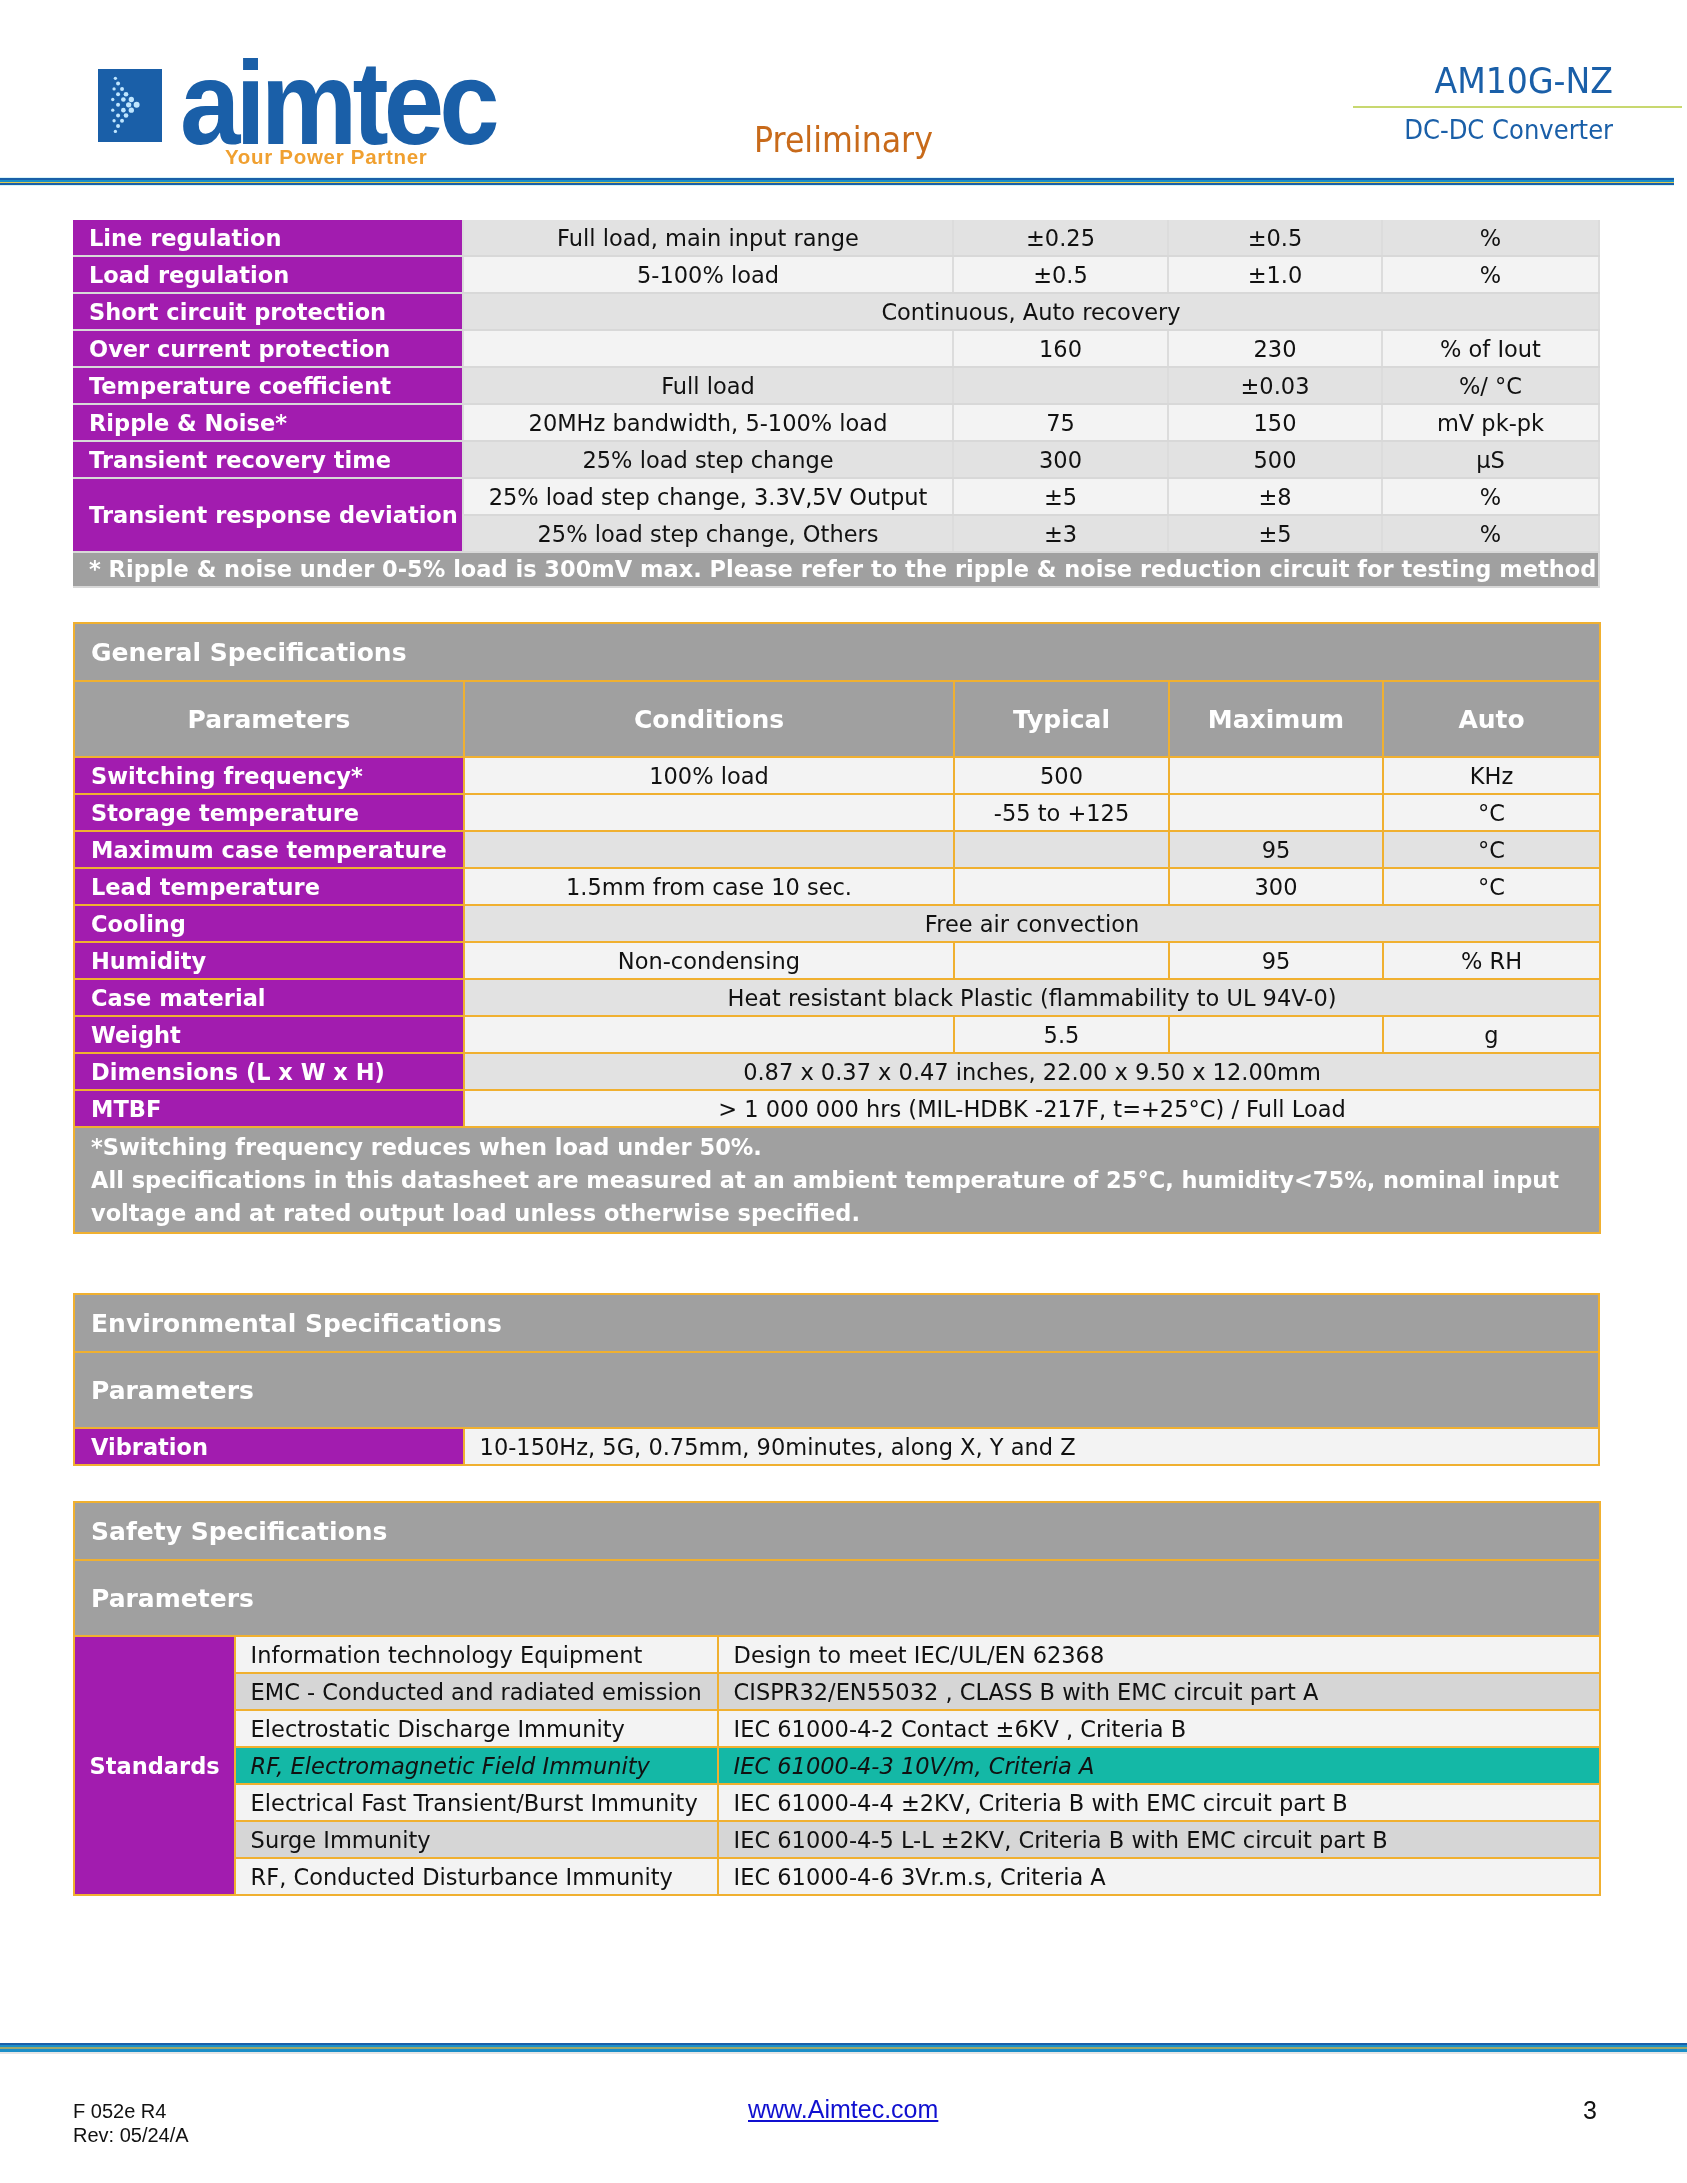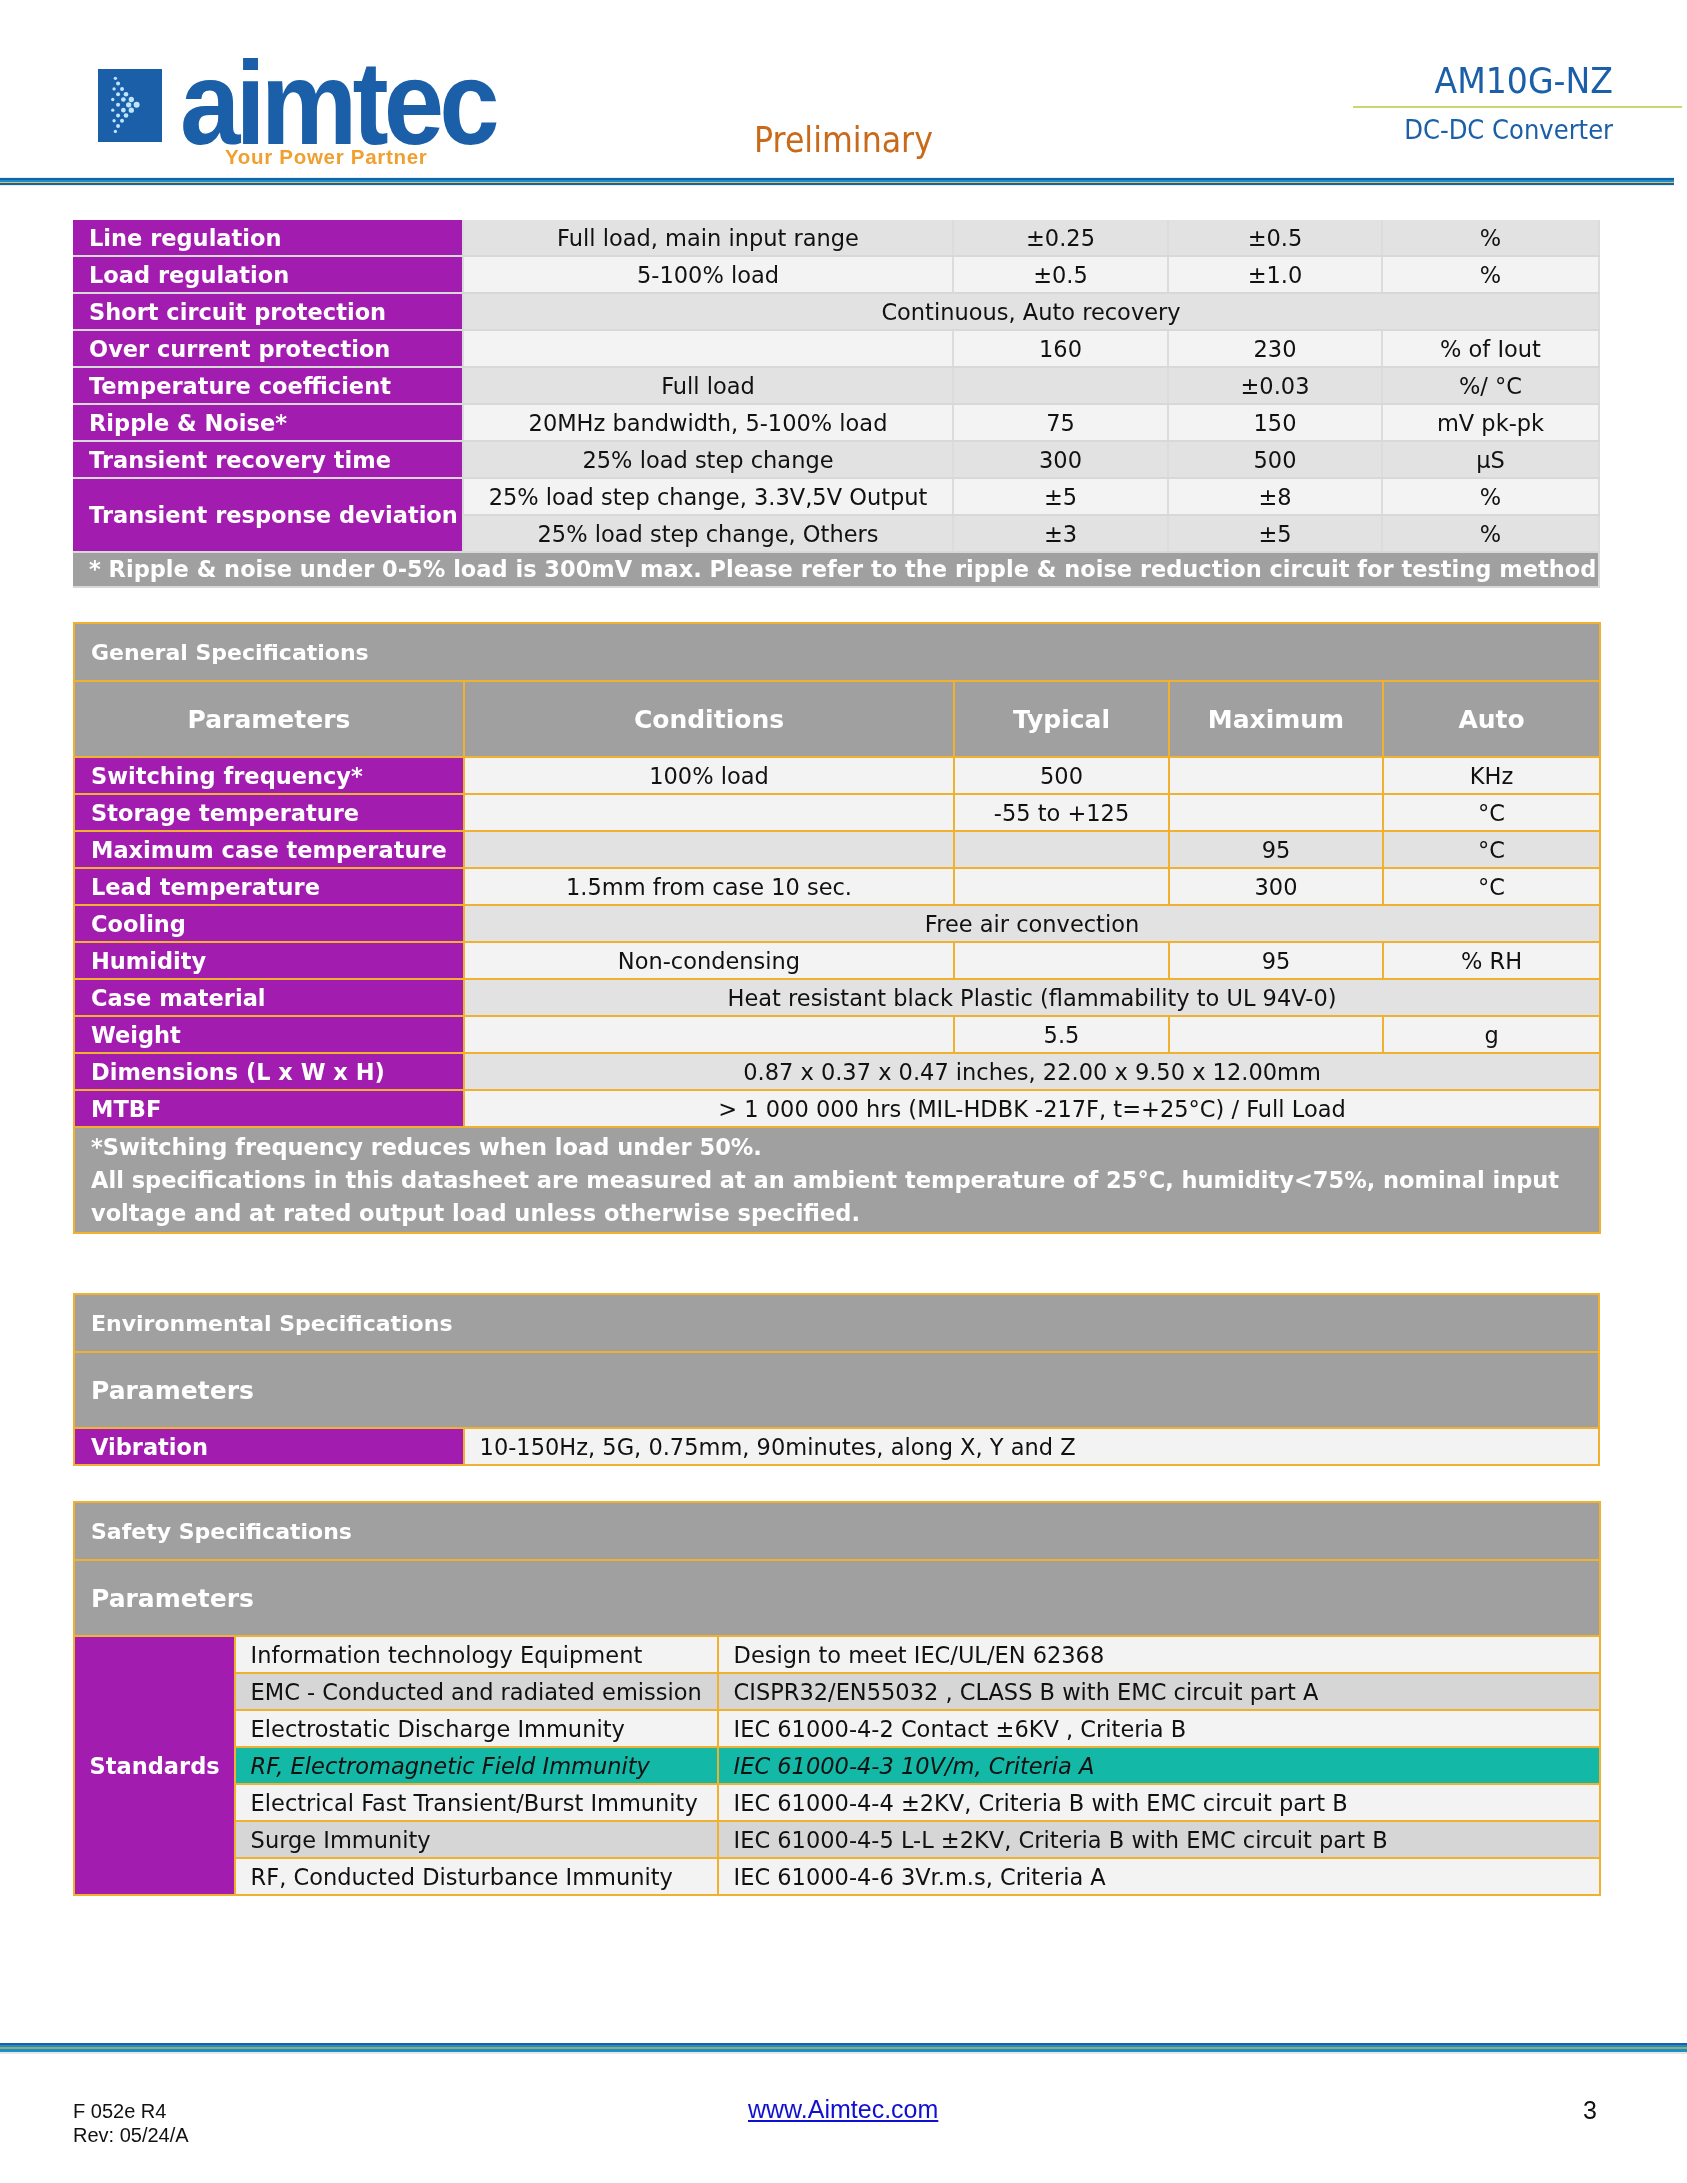--- a/index.html
+++ b/index.html
@@ -30,21 +30,21 @@
   .tbl td.note { background:#a0a0a0; color:#fff; text-align:left; padding-left:16px; font-weight:bold; white-space:normal; line-height:33px; }
   .light { background:#f3f3f3; }
   .dark { background:#e2e2e2; }
 
   
   #t-output td { border-bottom:2px solid #d8d8d8; border-right:2px solid #dcdcdc; }
   #t-output { top:220px; }
 
   
   .ob td { border:2px solid #f0b030; }
-  .ob td.hd { background:#a0a0a0; color:#fff; font-weight:bold; font-size:22px; text-align:left; padding-left:16px; height:56px; }
+  .ob td.hd { background:#a0a0a0; color:#fff; font-weight:bold; font-size:25px; text-align:left; padding-left:16px; height:56px; }
   .ob td.ch { background:#a0a0a0; color:#fff; font-weight:bold; font-size:25px; height:74px; }
   .ob td.ph { background:#a0a0a0; color:#fff; font-weight:bold; font-size:25px; text-align:left; padding-left:16px; height:74px; }
 
   #t-general { top:622px; }
   #t-env { top:1293px; }
   #t-safety { top:1501px; }
   .tbl td.left { text-align:left; padding-left:14.6px; }
 
   
   .foot-left { position:absolute; left:73px; top:2099px; font-family:"Liberation Sans", sans-serif; font-size:20px; color:#111; line-height:24px; }

